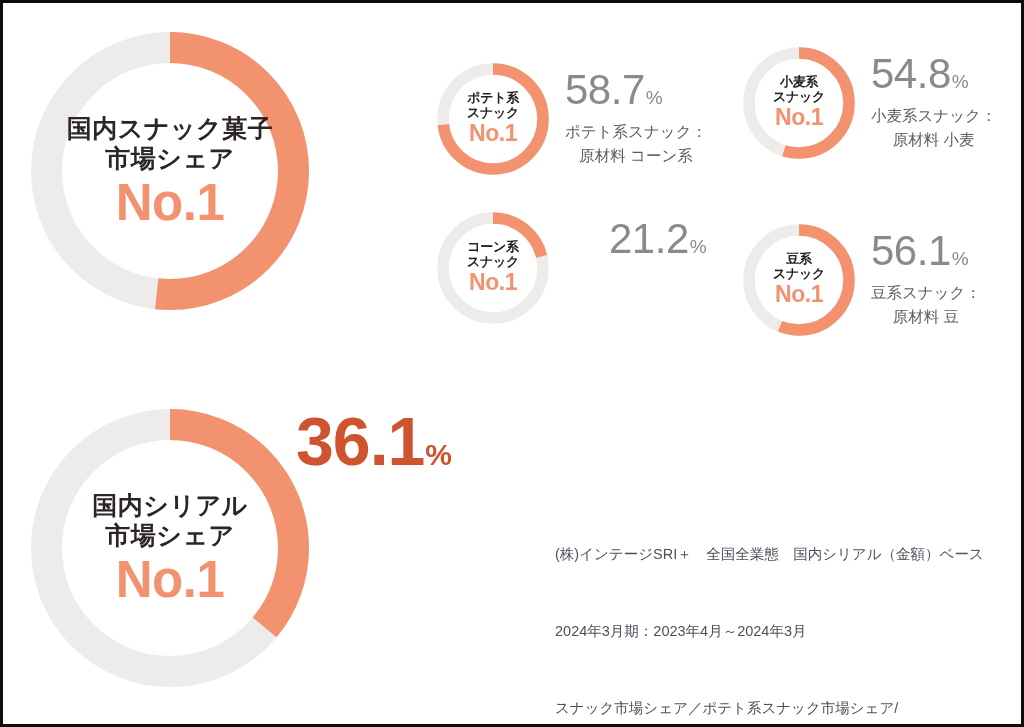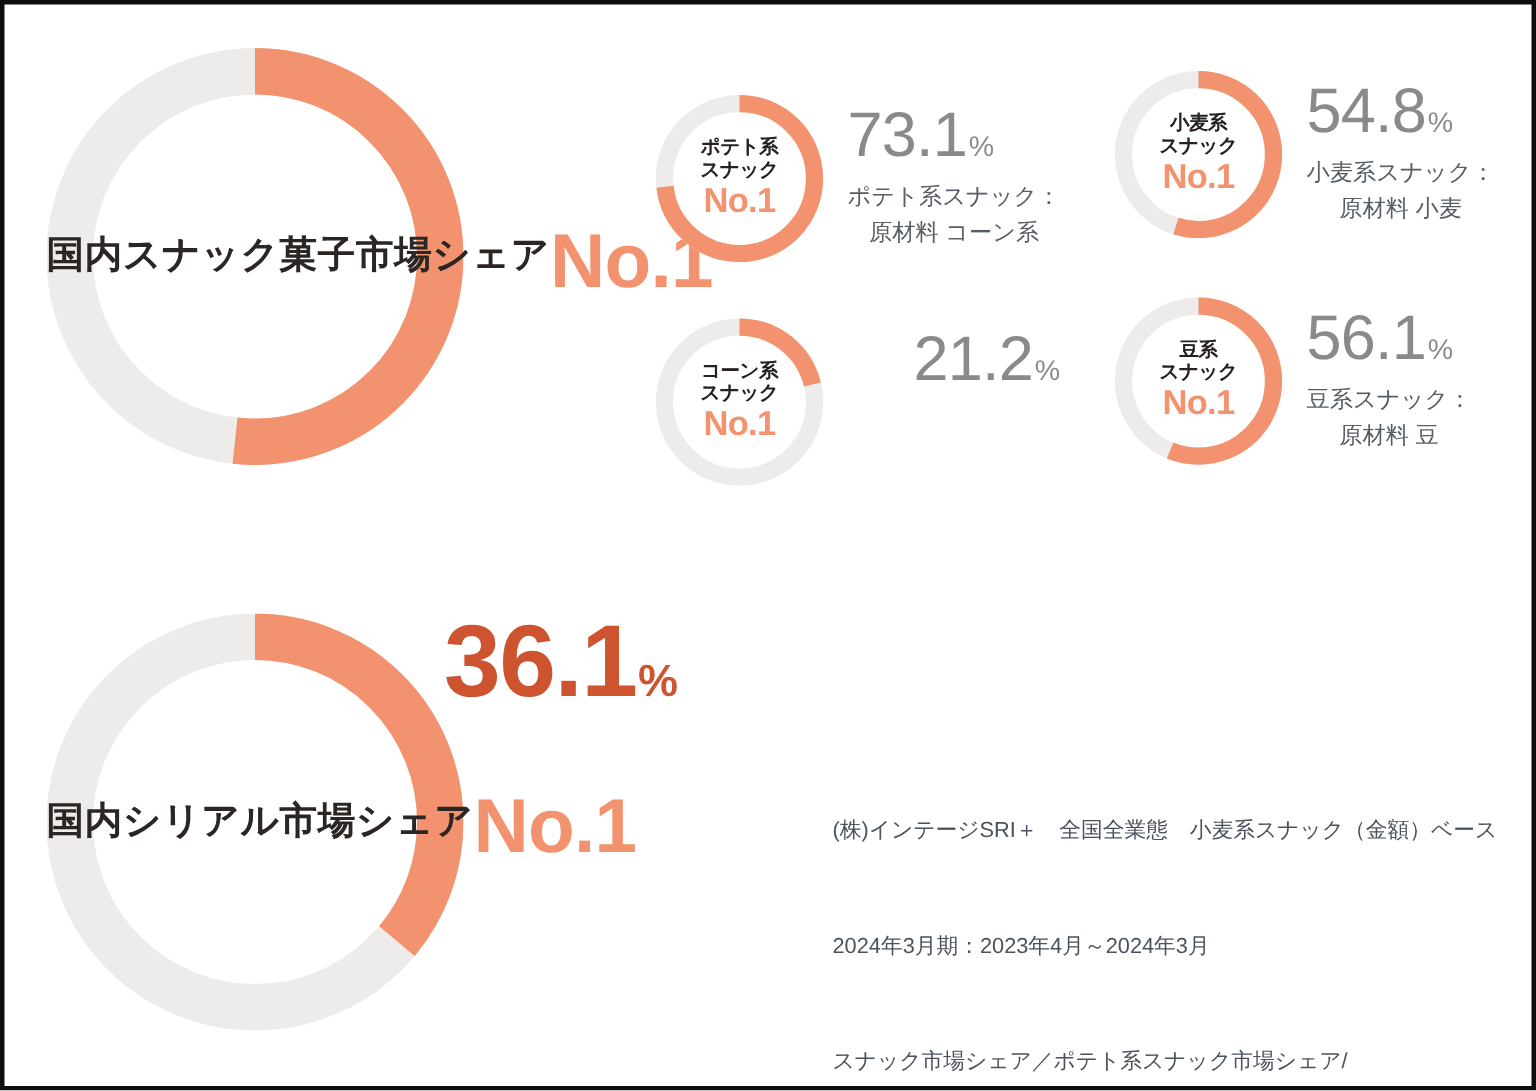--- a/index.html
+++ b/index.html
@@ -31,23 +31,23 @@
     display: block;
     width: 100%;
     height: 100%;
   }
   .donut-center-large {
     position: absolute;
     left: 0; top: 0;
     width: 100%;
     height: 100%;
     display: flex;
-    flex-direction: row;
+    flex-direction: column;
     align-items: center;
-    justify-content: space-between;
+    justify-content: center;
     text-align: center;
     line-height: 1.18;
     pointer-events: none;
   }
   .dc-line {
     font-size: 25px;
     font-weight: bold;
     color: #2b2523;
     letter-spacing: 0.5px;
     white-space: nowrap;
@@ -181,21 +181,21 @@
         <circle id="arc-potato" cx="56" cy="56" r="50" fill="none" stroke="#F2926E" stroke-width="11.5" transform="rotate(-90 56 56)" stroke-dasharray="229.65042297741388 84.50884238156544" stroke-dashoffset="0"></circle>
       </svg>
       <div class="donut-center-small">
         <div class="sc-line">ポテト系</div>
         <div class="sc-line">スナック</div>
         <div class="sc-no1">No.1</div>
       </div>
     </div>
     <div class="small-text">
       <div class="small-pct">
-        <span class="num">73.1</span><span class="sym">%</span>
+        <span class="num">58.7</span><span class="sym">%</span>
       </div>
       <div class="small-desc">
         <div>ポテト系スナック：</div>
         <div>原材料 コーン系</div>
       </div>
     </div>
   </div>
 
   <div class="small-unit" style="left:740px; top:44px;">
     <div class="donut-small">
@@ -232,21 +232,21 @@
         <div class="sc-no1">No.1</div>
       </div>
     </div>
     <div class="small-text">
       <div class="small-pct">
         <span class="num">21.2</span><span class="sym">%</span>
       </div>
     </div>
   </div>
 
-  <div class="small-unit" style="left:740px; top:195px;">
+  <div class="small-unit" style="left:740px; top:221px;">
     <div class="donut-small">
       <svg viewBox="0 0 112 112">
         <circle cx="56" cy="56" r="50" fill="none" stroke="#EDECEA" stroke-width="11.5"></circle>
         <circle id="arc-bean" cx="56" cy="56" r="50" fill="none" stroke="#F2926E" stroke-width="11.5" transform="rotate(-90 56 56)" stroke-dasharray="176.2433478663874 137.91591749259192" stroke-dashoffset="0"></circle>
       </svg>
       <div class="donut-center-small">
         <div class="sc-line">豆系</div>
         <div class="sc-line">スナック</div>
         <div class="sc-no1">No.1</div>
       </div>
@@ -272,21 +272,21 @@
       <div class="dc-line">市場シェア</div>
       <div class="dc-no1">No.1</div>
     </div>
   </div>
 
   <div class="big-pct" style="left:253px; top:404px;margin-left:40px;">
     <span class="num">36.1</span><span class="sym">%</span>
   </div>
 
   <div class="footnote" style="left:552px; top:487px;">
-    <div>(株)インテージSRI＋　全国全業態　小麦系スナック（金額）ベース</div>
+    <div>(株)インテージSRI＋　全国全業態　国内シリアル（金額）ベース</div>
     <div>2024年3月期：2023年4月～2024年3月</div>
     <div>スナック市場シェア／ポテト系スナック市場シェア/</div>
     
     
     
     
     
     
   </div>
 

